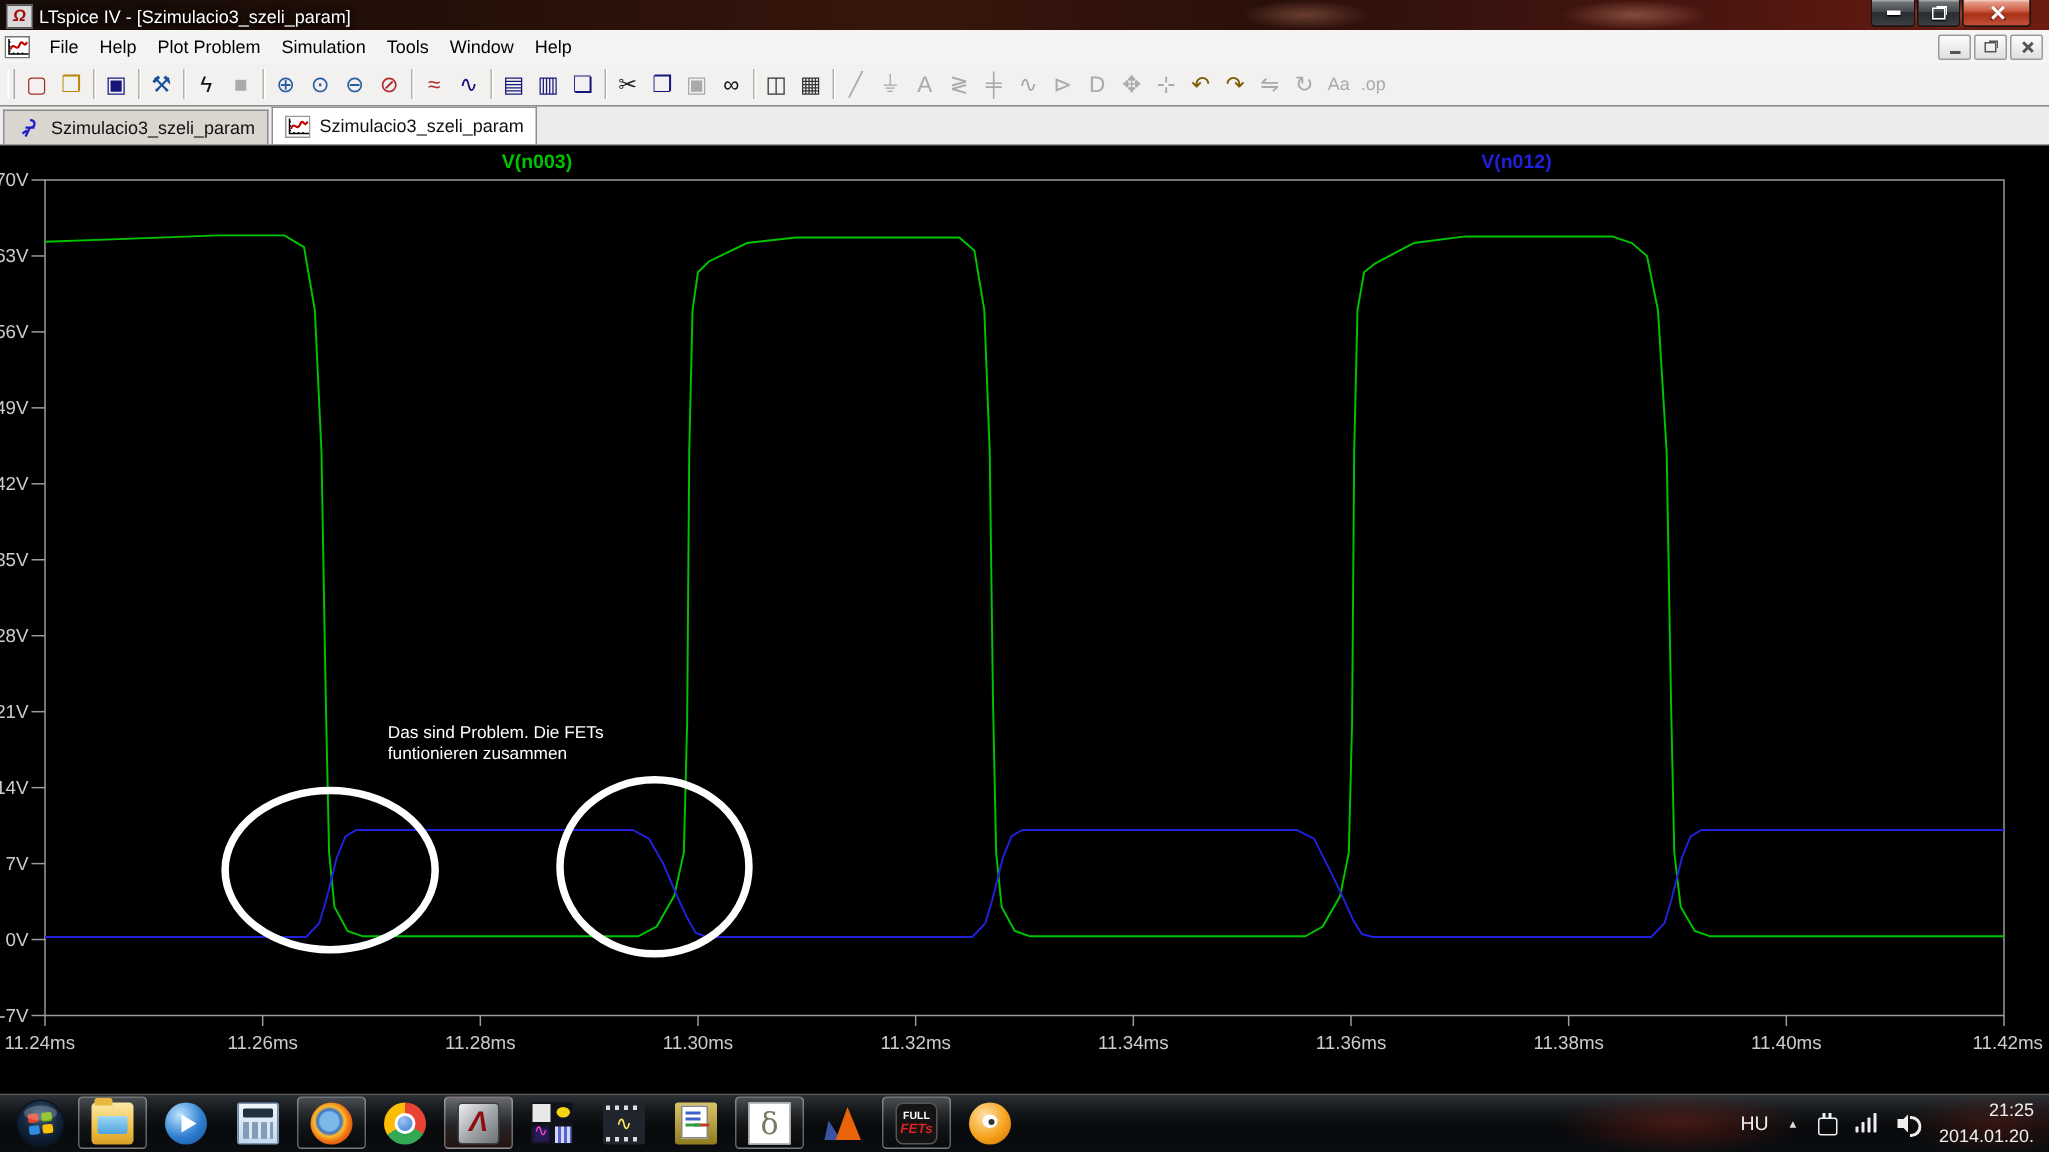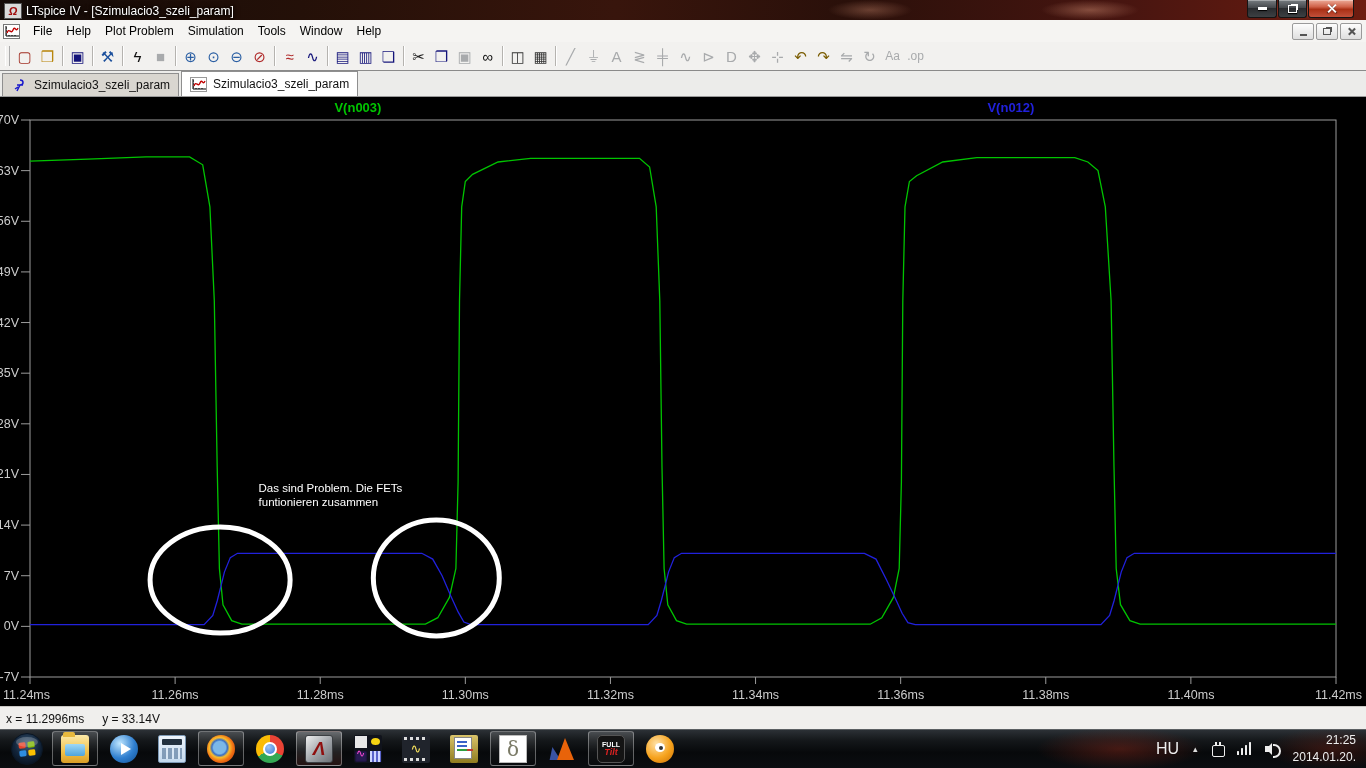--- a/index.html
+++ b/index.html
@@ -139,21 +139,21 @@
     border-left:8px solid transparent;border-right:9px solid transparent;}
   .icon-fulltilt{background:#141414;border:1px solid #555;border-radius:5px;box-sizing:border-box;
     display:flex;flex-direction:column;align-items:center;justify-content:center;line-height:1;}
   .icon-fulltilt .l1{color:#fff;font-size:7px;font-weight:bold;}
   .icon-fulltilt .l2{color:#d22;font-size:9px;font-weight:bold;font-style:italic;}
   .icon-gom{border-radius:50%;background:radial-gradient(circle at 38% 32%,#ffe2a8,#f6a21c 55%,#c86f07);position:relative;}
   .icon-gom::before{content:"";position:absolute;left:9px;top:8px;width:10px;height:9px;border-radius:50%;background:#fff;}
   .icon-gom::after{content:"";position:absolute;left:13px;top:11px;width:4px;height:4px;border-radius:50%;background:#333;}
 
   .tray{margin-left:auto;display:flex;align-items:center;color:#eee;}
-  .tray-lang{font-size:16px;margin-right:14px;}
+  .tray-lang{font-size:13px;margin-right:14px;}
   .tray-expand{font-size:9px;color:#ddd;margin-right:14px;}
   .tray-ico{margin-right:12px;position:relative;width:16px;height:14px;}
   .ico-plug{border:1.5px solid #eee;border-radius:2px;width:11px;height:10px;top:2px;}
   .ico-plug::before{content:"";position:absolute;left:2px;top:-4px;width:2px;height:4px;background:#eee;box-shadow:4px 0 0 #eee;}
   .ico-bars span{position:absolute;bottom:1px;width:2.5px;background:#eee;border-radius:0.5px;}
   .ico-bars .b1{left:0;height:4px;} .ico-bars .b2{left:4px;height:7px;}
   .ico-bars .b3{left:8px;height:10px;} .ico-bars .b4{left:12px;height:13px;}
   .ico-vol::before{content:"";position:absolute;left:0;top:4px;width:4px;height:6px;background:#eee;}
   .ico-vol::after{content:"";position:absolute;left:1px;top:1px;border-right:6px solid #eee;
     border-top:6px solid transparent;border-bottom:6px solid transparent;}
@@ -333,24 +333,20 @@
         <text x="357.95111111110776" y="15" fill="#00c400" font-size="13" font-weight="bold" text-anchor="middle">V(n003)</text>
         <polyline points="30.0,527.6 204.1,527.6 212.8,518.5 217.2,504.0 220.8,489.6 224.4,475.1 230.3,460.6 237.5,456.3 421.8,456.3 432.7,462.1 442.1,478.7 450.8,499.0 458.1,514.9 463.9,525.0 471.1,527.6 648.2,527.6 656.9,518.5 661.2,504.0 664.9,489.6 668.5,475.1 674.3,460.6 681.5,456.3 864.4,456.3 876.0,462.1 886.2,482.3 894.9,500.4 902.1,516.3 907.9,525.7 915.2,527.6 1100.9,527.6 1109.6,518.5 1114.0,504.0 1117.6,489.6 1121.2,475.1 1127.0,460.6 1134.3,456.3 1336.0,456.3" fill="none" stroke="#2121dc" stroke-width="1.3"></polyline>
         <text x="1010.9511111111078" y="15" fill="#2121dc" font-size="13" font-weight="bold" text-anchor="middle">V(n012)</text>
         <ellipse cx="220.09555555555104" cy="483.06753246753254" rx="70.01611111111121" ry="53.023506493506495" fill="none" stroke="#ffffff" stroke-width="5"></ellipse>
         <ellipse cx="436.3111111111057" cy="480.89740259740256" rx="62.97822222222233" ry="58.014805194805184" fill="none" stroke="#ffffff" stroke-width="5"></ellipse>
         <text x="258.54999999999615" y="394.8155844155844" fill="#ffffff" font-size="11.5">Das sind Problem. Die FETs</text>
         <text x="258.54999999999615" y="408.8155844155844" fill="#ffffff" font-size="11.5">funtionieren zusammen</text>
       </svg>
   </div>
 
-  <div class="statusbar">
-    <span class="sx">x = 11.2996ms</span>
-    <span class="sy">y = 33.14V</span>
-  </div>
 
   <div class="taskbar">
     <div class="start-orb">
       <svg viewBox="0 0 34 34" width="34" height="34">
         <defs>
           <radialGradient id="orbg" cx="50%" cy="35%" r="75%">
             <stop offset="0%" stop-color="#3b5b78"></stop>
               <stop offset="55%" stop-color="#12243a"></stop>
             <stop offset="100%" stop-color="#050d18"></stop>
           </radialGradient>
@@ -400,21 +396,21 @@
         </div>
         <div class="task-slot running">
           <div class="ticon28 icon-delta">δ</div>
         </div>
         <div class="task-slot">
           <div class="ticon28 icon-matlab"></div>
         </div>
         <div class="task-slot running">
           <div class="ticon28 icon-fulltilt">
             <span class="l1">FULL</span>
-            <span class="l2">Tilt</span>
+            <span class="l2">FETs</span>
           </div>
         </div>
         <div class="task-slot">
           <div class="ticon28 icon-gom"></div>
         </div>
       </div>
     <div class="tray">
       <span class="tray-lang">HU</span>
       <span class="tray-expand">▴</span>
       <span class="tray-ico ico-plug"></span>

